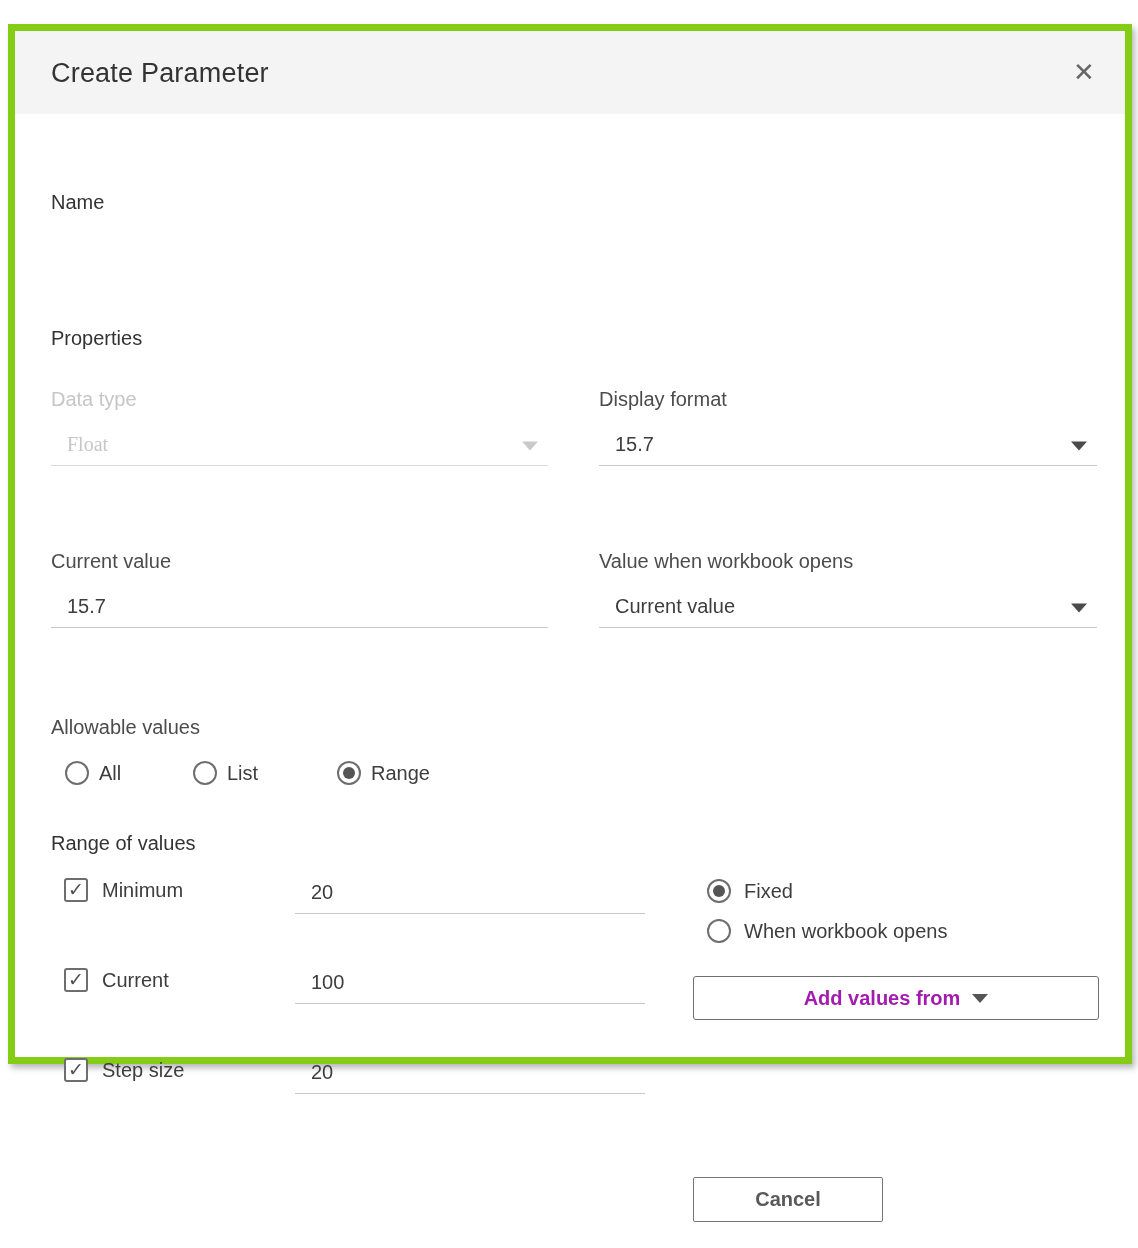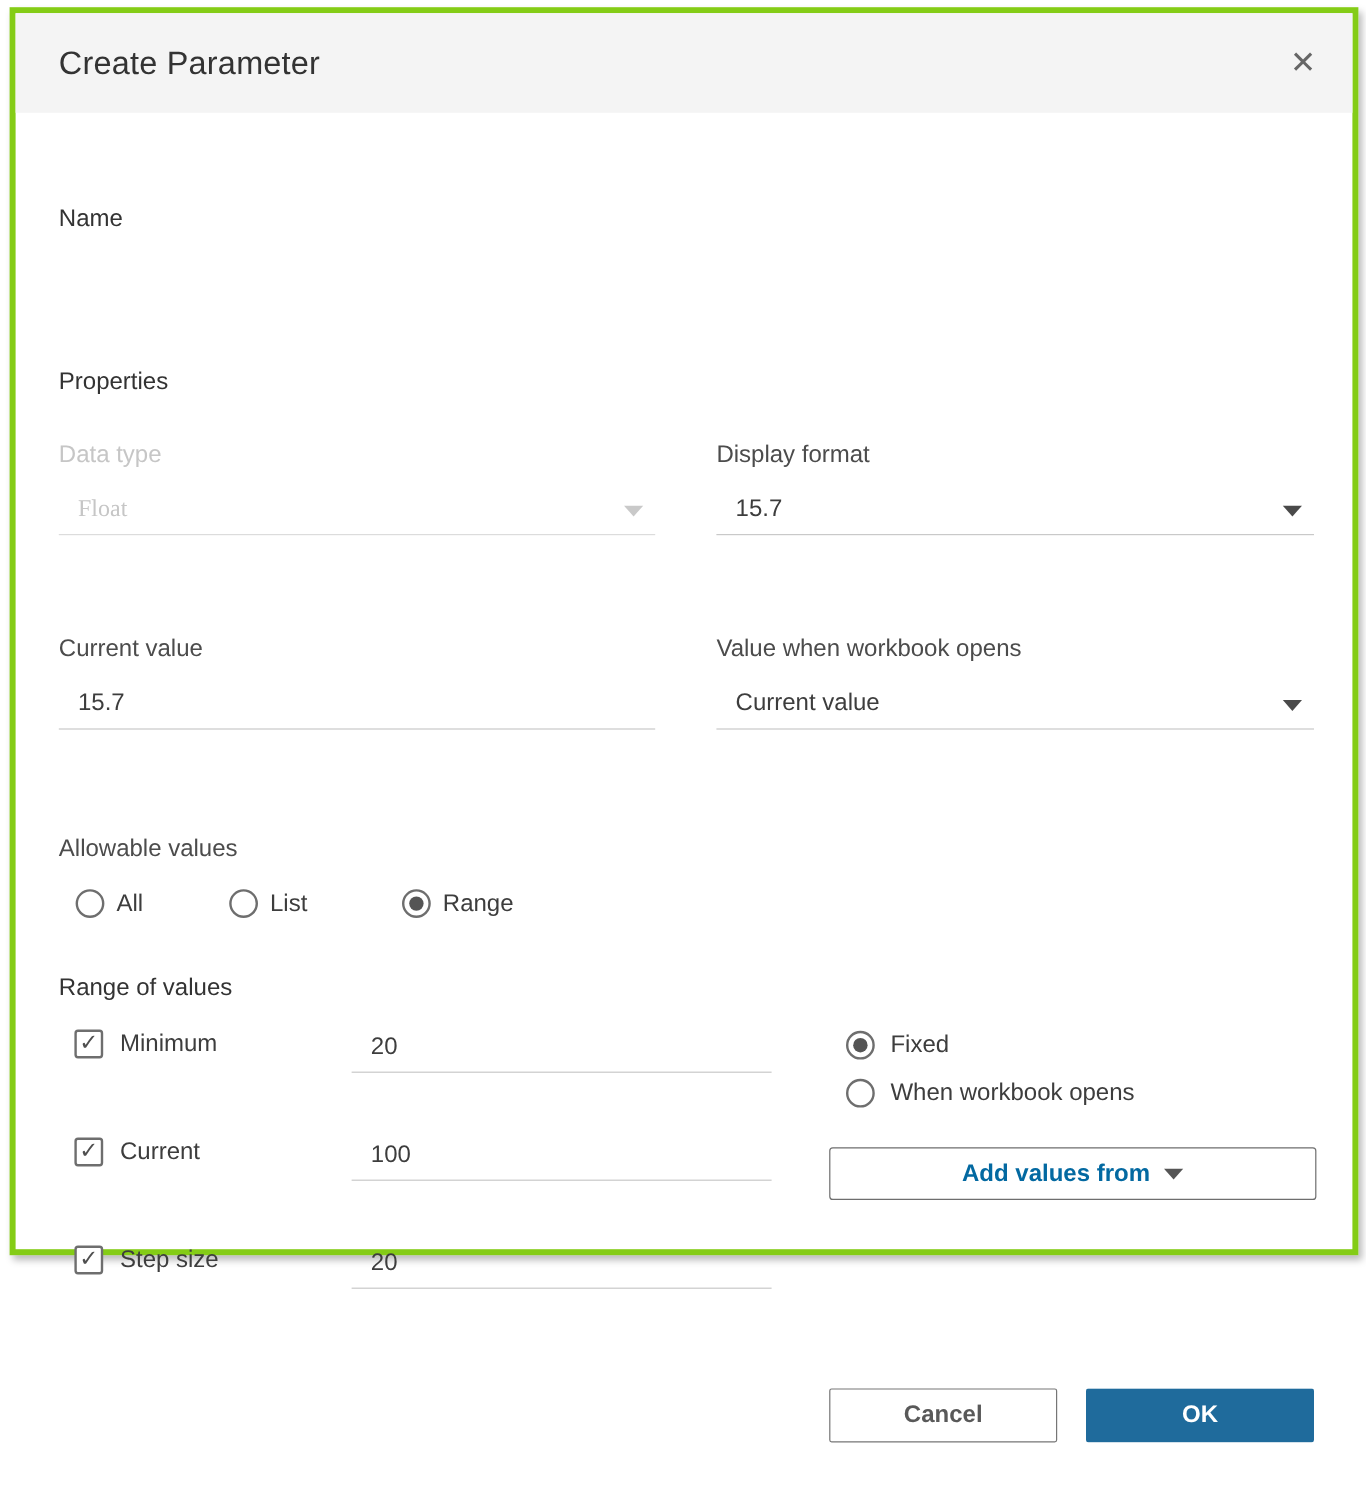--- a/index.html
+++ b/index.html
@@ -1,20 +1,20 @@
 <!DOCTYPE html>
 <html><head>
 <meta charset="utf-8">
 <style>
   * { margin:0; padding:0; box-sizing:border-box; }
   html,body { width:1138px; height:1248px; background:#ffffff; overflow:hidden;
     font-family:"Liberation Sans","DejaVu Sans",sans-serif; }
 
-  .dialog { position:absolute; left:8px; top:6px; width:1124px; height:1040px;
-    background:#ffffff; border:5px solid #84cc16;
+  .dialog { position:absolute; left:8px; top:24px; width:1124px; height:1040px;
+    background:#ffffff; border:7px solid #84cc16;
     box-shadow:3px 4px 6px rgba(0,0,0,0.28); }
 
   .hdr { position:absolute; left:0; top:0; right:0; height:83px; background:#f4f4f4; }
   .hdr-title { position:absolute; left:36px; top:50%; transform:translateY(-50%);
     font-size:27px; color:#333333; letter-spacing:0.2px; }
   .close-btn { position:absolute; right:26px; top:50%; transform:translateY(-50%);
     width:30px; height:30px; display:flex; align-items:center; justify-content:center;
     font-size:26px; font-weight:300; color:#666666; cursor:pointer; }
 
   .heading { position:absolute; font-size:20px; font-weight:normal; color:#333333; }
@@ -37,21 +37,21 @@
   .radio.sel::after { content:""; position:absolute; left:50%; top:50%;
     width:12px; height:12px; margin:-6px 0 0 -6px; border-radius:50%; background:#555555; }
   .rlabel { position:absolute; font-size:20px; color:#3d3d3d; line-height:24px; cursor:default; }
 
   .cbox { position:absolute; width:24px; height:24px; border:2px solid #6e6e6e;
     border-radius:3px; background:#fff; cursor:pointer; text-align:center; }
   .cbox .tick { display:block; font-size:19px; line-height:20px; color:#4f4f4f; }
 
   .btn { position:absolute; display:flex; align-items:center; justify-content:center;
     font-size:20px; font-weight:bold; border-radius:3px; cursor:pointer; }
-  .btn-outline { background:#ffffff; border:1px solid #6e6e6e; color:#0369a1; }
+  .btn-outline { background:#ffffff; border:1px solid #6e6e6e; color:#a21caf; }
   .btn-secondary { background:#ffffff; border:1px solid #767676; color:#595959; border-radius:2px; }
   .btn-primary { border:1px solid transparent; color:#ffffff; border-radius:2px; }
   .btn .caret { width:0; height:0; margin-left:12px;
     border-left:8px solid transparent; border-right:8px solid transparent;
     border-top:9px solid #555555; }
 </style>
 </head>
 <body>
 
 <div class="dialog">
@@ -130,17 +130,14 @@
     <span class="tick">✓</span>
   </span>
   <span class="rlabel" style="left:87px; top:1027px;">Step size</span>
   <div class="ufield" style="left:280px; top:1021px; width:350px;">
     <span class="fval">20</span>
   </div>
 
   <div class="btn btn-secondary" style="left:678px; top:1146px; width:190px; height:45px;">
     <span>Cancel</span>
   </div>
-  <div class="btn btn-primary" id="ok-btn" style="left: 892px; top: 1146px; width: 190px; height: 45px; background: rgb(31, 107, 156);">
-    <span>OK</span>
-  </div>
 
 </div>
 
 </body></html>

